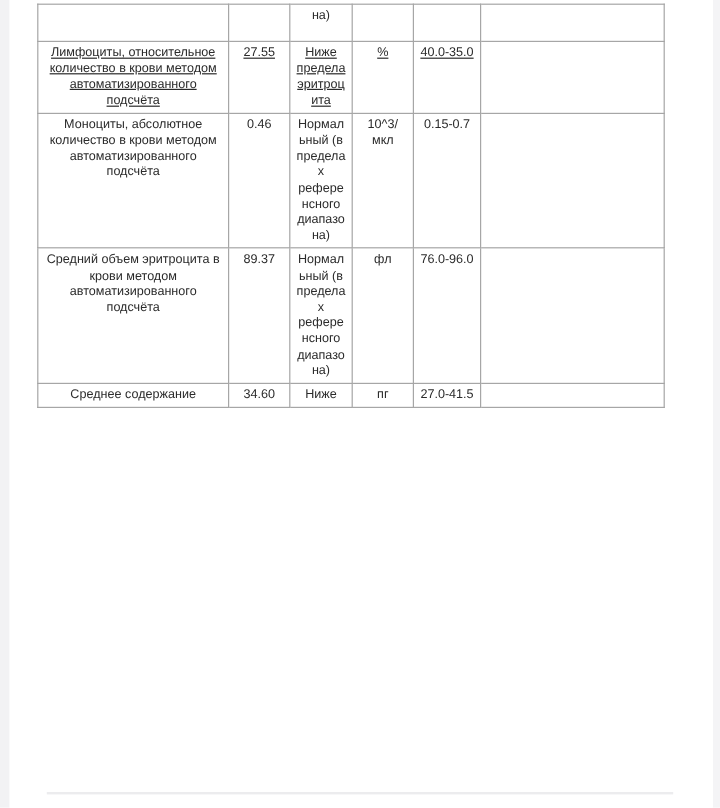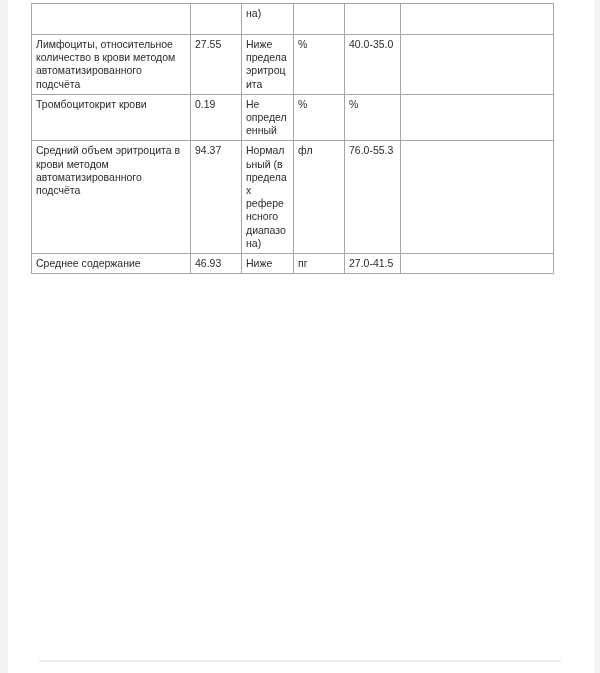--- a/index.html
+++ b/index.html
@@ -14,20 +14,21 @@
     overflow: hidden;
     position: relative;
   }
   .page-shell {
     position: absolute;
     left: 0;
     top: 0;
     width: 600px;
     height: 673px;
     background: #ffffff;
+    text-align: center;
   }
   
   .gutter-left {
     position: absolute;
     left: 0; top: 0;
     width: 8px; height: 673px;
     background: #f2f2f4;
   }
   .gutter-right {
     position: absolute;
@@ -73,21 +74,21 @@
   td.cell-name  { }
   td.cell-value { }
   td.cell-status{ }
   td.cell-unit  { }
   td.cell-ref   { }
   td.cell-note  { }
 
   
   tr.row-cont   td { height: 24px; }
   tr.row-h120   td { height: 104px; }
-  tr.row-h62    td { height: 46px; }
+  tr.row-h62    td { height: 46px; text-decoration: underline; }
   tr.row-h50    td { height: 34px; }
   tr.row-h28    td { height: 12px; margin-top: 12px; }
 
   .footer-rule {
     position: absolute;
     left: 31px;
     top: 660px;
     width: 522px;
     height: 2px;
     background: #ececee;
@@ -127,42 +128,42 @@
           <td class="cell-name">Лимфоциты, относительное количество в крови методом автоматизированного подсчёта</td>
           <td class="cell-value">27.55</td>
           <td class="cell-status">Ниже предела эритроцита</td>
           <td class="cell-unit">%</td>
           <td class="cell-ref">40.0-35.0</td>
           <td class="cell-note"></td>
         </tr>
 
 
 
-
-        <tr class="row-h50">
-          <td class="cell-name">Тромбоцитокрит крови</td>
-          <td class="cell-value">0.19</td>
-          <td class="cell-status">Не определенный</td>
-          <td class="cell-unit">%</td>
-          <td class="cell-ref">%</td>
+        <tr class="row-h120">
+          <td class="cell-name">Моноциты, абсолютное количество в крови методом автоматизированного подсчёта</td>
+          <td class="cell-value">0.46</td>
+          <td class="cell-status">Нормальный (в пределах референсного диапазона)</td>
+          <td class="cell-unit">10^3/мкл</td>
+          <td class="cell-ref">0.15-0.7</td>
           <td class="cell-note"></td>
         </tr>
 
+
         <tr class="row-h120">
           <td class="cell-name">Средний объем эритроцита в крови методом автоматизированного подсчёта</td>
-          <td class="cell-value">94.37</td>
+          <td class="cell-value">89.37</td>
           <td class="cell-status">Нормальный (в пределах референсного диапазона)</td>
           <td class="cell-unit">фл</td>
-          <td class="cell-ref">76.0-55.3</td>
+          <td class="cell-ref">76.0-96.0</td>
           <td class="cell-note"></td>
         </tr>
 
         <tr class="row-h28">
           <td class="cell-name">Среднее содержание</td>
-          <td class="cell-value">46.93</td>
+          <td class="cell-value">34.60</td>
           <td class="cell-status">Ниже</td>
           <td class="cell-unit">пг</td>
           <td class="cell-ref">27.0-41.5</td>
           <td class="cell-note"></td>
         </tr>
 
       </tbody>
     </table>
 
     <div class="footer-rule"></div>

